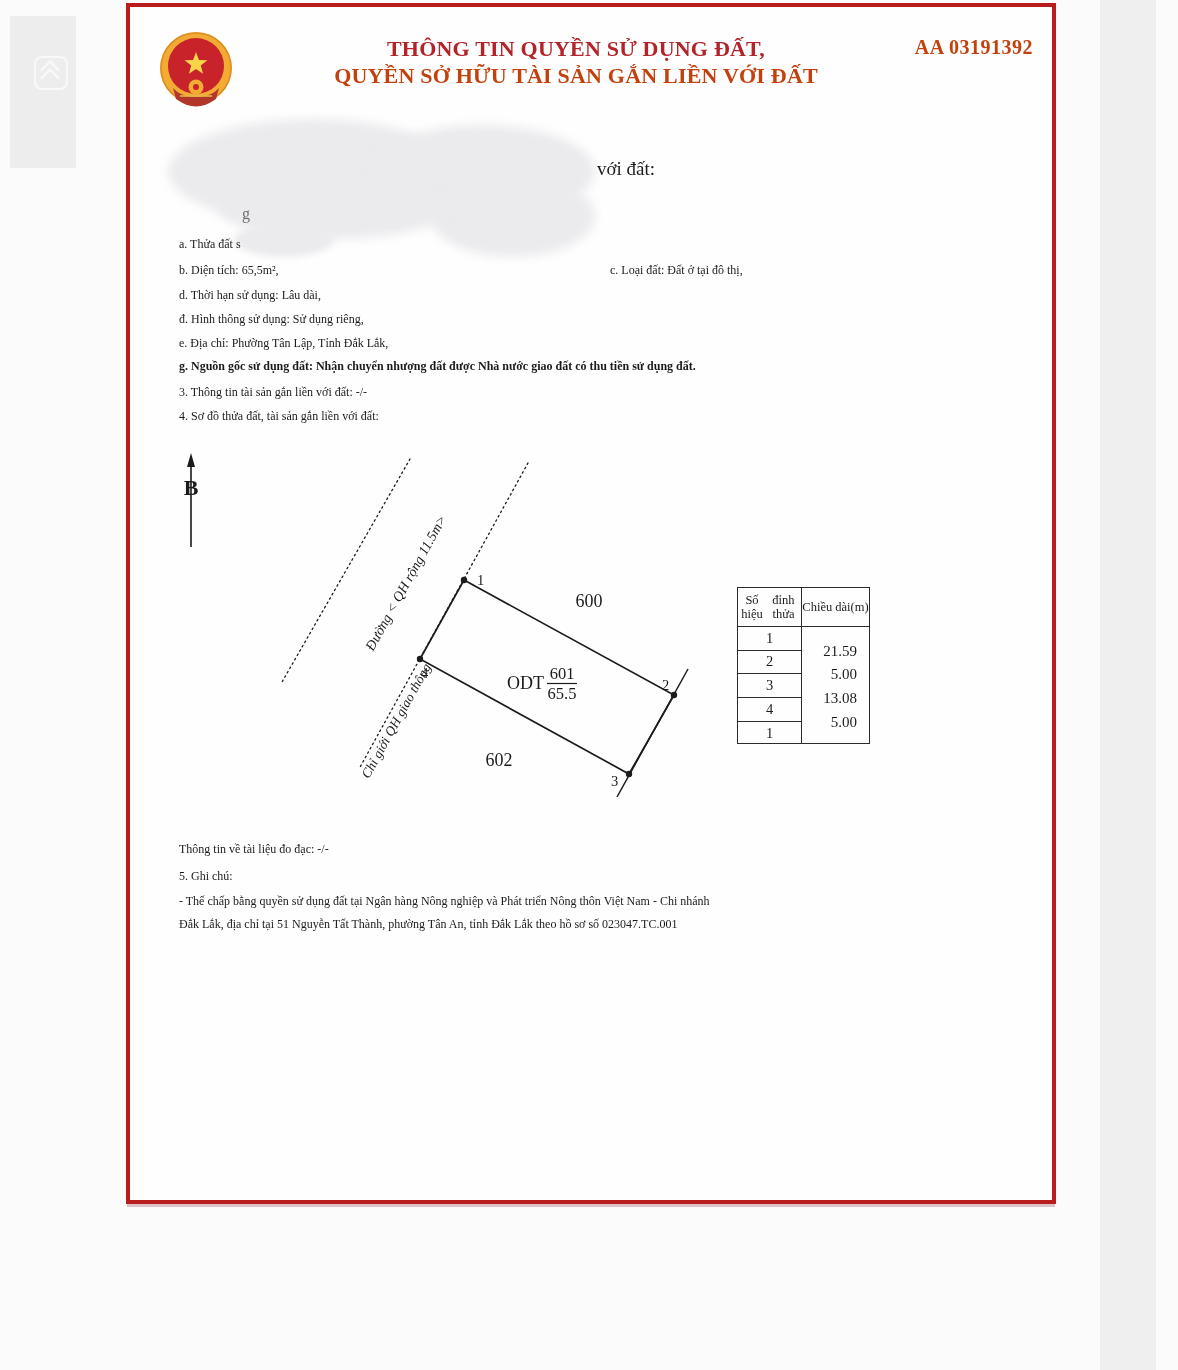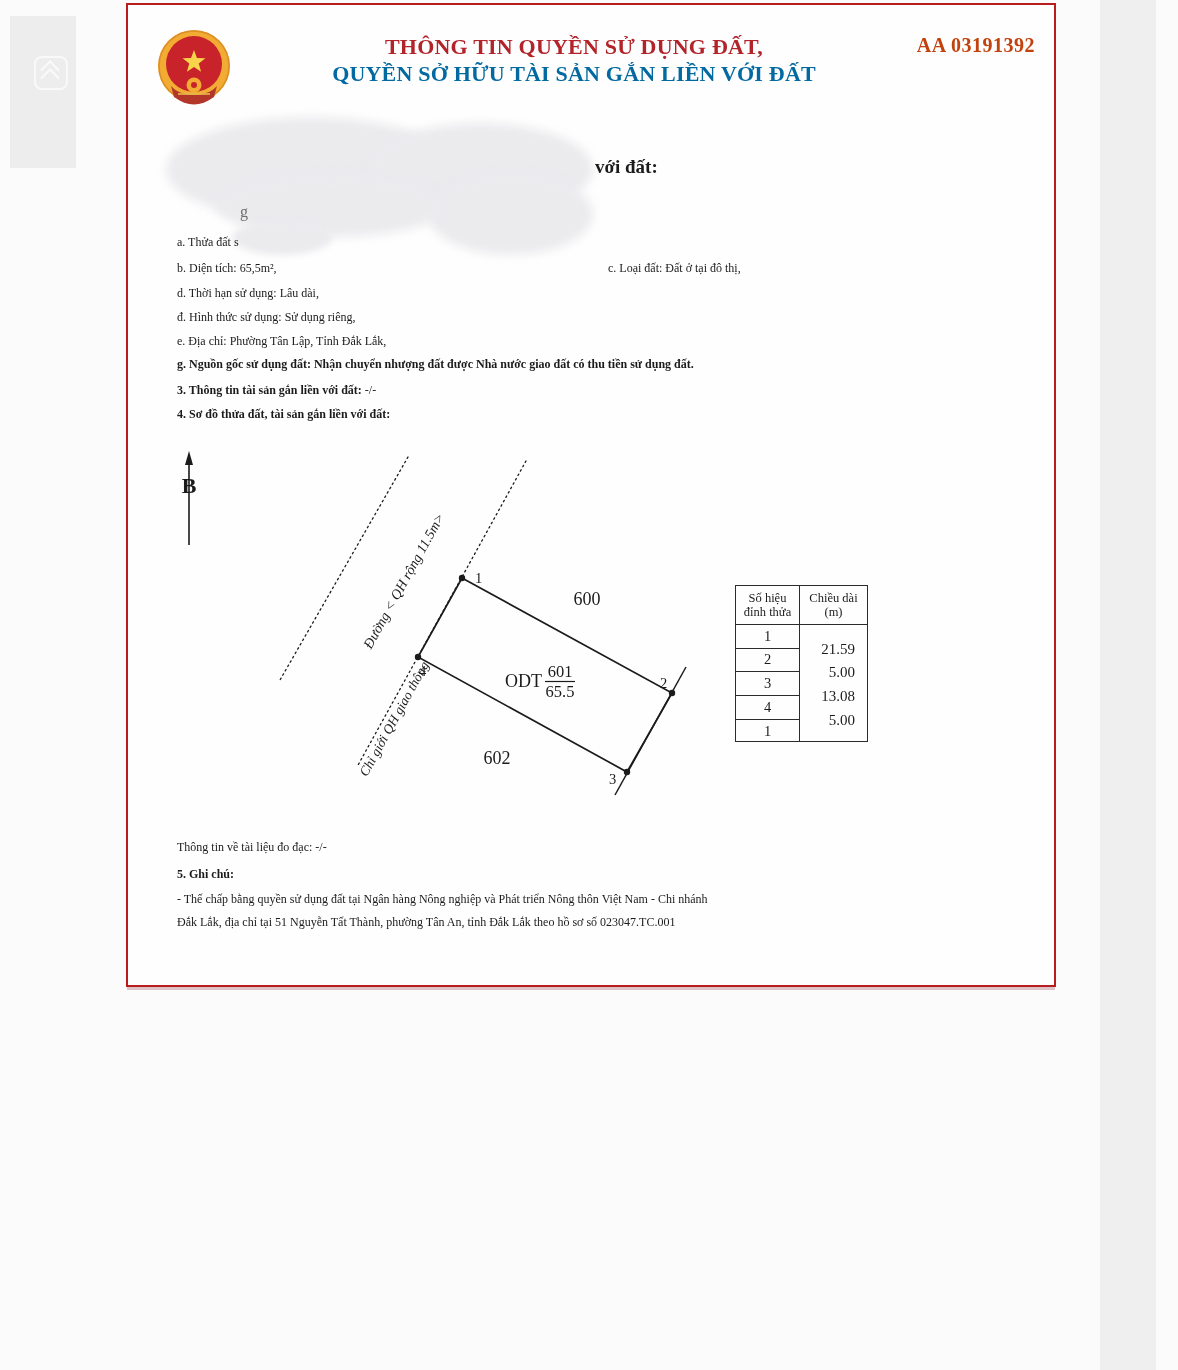--- a/index.html
+++ b/index.html
@@ -10,37 +10,37 @@
     color:#1b1b1b;
   }
   .gray-strip{position:absolute;top:0;height:1370px;background:#efeff0;}
   .corner-wm{position:absolute;left:10px;top:16px;width:66px;height:152px;background:#ededee;}
   .wm-logo{position:absolute;left:24px;top:40px;width:30px;height:30px;border:2px solid rgba(255,255,255,.85);
     border-radius:8px;opacity:.8;}
   .wm-logo:before,.wm-logo:after{content:"";position:absolute;left:7px;width:12px;height:12px;
     border-left:2px solid rgba(255,255,255,.9);border-top:2px solid rgba(255,255,255,.9);transform:rotate(45deg);}
   .wm-logo:before{top:5px;} .wm-logo:after{top:13px;}
   .page{
-    position:absolute;left:126px;top:3px;width:930px;height:984px;
-    background:#fefefe;border:2px solid #b91c1c;box-sizing:border-box;
+    position:absolute;left:126px;top:3px;width:930px;height:1201px;
+    background:#fefefe;border:4px solid #b91c1c;box-sizing:border-box;
     box-shadow:0 4px 0 -1px #dcc3c7;
   }
   .abs{position:absolute;white-space:nowrap;}
   .body-text{font-size:12px;line-height:22px;}
-  .bold{font-weight:bold;}
+  .bold{font-weight:normal;}
   .title-block{position:absolute;left:106px;top:28px;width:680px;text-align:center;}
   .title-red{font-weight:bold;font-size:22px;line-height:27px;letter-spacing:.2px;}
   .subtitle{font-style:italic;font-size:17px;line-height:22px;color:#3a3a3a;margin-top:3px;}
   .serial{position:absolute;right:19px;top:29px;font-weight:bold;font-size:20px;letter-spacing:.5px;color:#c2410c;}
   .blob{position:absolute;background:#ebebee;border-radius:50%;filter:blur(5px);}
   .ghost-g{position:absolute;color:#6f6f6f;font-size:16px;}
   
   .ptable{position:absolute;left:607px;top:580px;width:133px;height:157px;border:1.5px solid #2b2b2b;box-sizing:border-box;}
   .ptable .hdr{position:absolute;left:0;top:0;width:100%;height:39px;border-bottom:1.4px solid #2b2b2b;box-sizing:border-box;}
-  .ptable .hcell{position:absolute;top:0;height:100%;display:flex;flex-direction:column;align-items:center;justify-content:center;
+  .ptable .hcell{position:absolute;top:0;height:100%;display:flex;flex-direction:row;align-items:center;justify-content:center;
     font-size:12.5px;line-height:14px;text-align:center;box-sizing:border-box;}
   .ptable .hc1{left:0;width:64px;border-right:1.4px solid #2b2b2b;}
   .ptable .hc2{left:64px;right:0;}
   .ptable .bodyrows{position:absolute;left:0;top:39px;right:0;bottom:0;}
   .ptable .vcol{position:absolute;left:0;top:0;width:64px;height:100%;border-right:1.4px solid #2b2b2b;box-sizing:border-box;}
   .ptable .vcell{display:flex;align-items:center;justify-content:center;font-size:14.5px;border-bottom:1.2px solid #2b2b2b;box-sizing:border-box;}
   .ptable .vcell:last-child{border-bottom:none;}
   .ptable .lenval{position:absolute;right:12px;font-size:15px;line-height:16px;}
   svg text{font-family:"Liberation Serif","DejaVu Serif",serif;fill:#1b1b1b;}
 </style>
@@ -60,38 +60,38 @@
     <circle cx="40" cy="36" r="28" fill="#C8232B"></circle>
     <polygon fill="#F8D44A" points="40,22 42.94,29.96 51.41,30.29 44.76,35.55 47.06,43.71 40,39 32.94,43.71 35.24,35.55 28.59,30.29 37.06,29.96"></polygon>
     <circle cx="40" cy="57" r="7.5" fill="#F2AB33"></circle>
     <circle cx="40" cy="57" r="3" fill="#C8232B"></circle>
     <path d="M17 58 C27 70 53 70 63 58 L60 69 C46 79 34 79 20 69 Z" fill="#B2372A"></path>
     <path d="M24 66 L56 66" stroke="#E8B84B" stroke-width="1.6" fill="none"></path>
   </svg>
 
   <div class="title-block">
     <div class="title-red" style="color:#b3232a;">THÔNG TIN QUYỀN SỬ DỤNG ĐẤT,</div>
-    <div class="title-red" style="color:#0369a1;">QUYỀN SỞ HỮU TÀI SẢN GẮN LIỀN VỚI ĐẤT</div>
+    <div class="title-red" style="color:#c2410c;">QUYỀN SỞ HỮU TÀI SẢN GẮN LIỀN VỚI ĐẤT</div>
   </div>
   <div class="serial">AA 03191392</div>
 
   <div class="blob" style="left:38px;top:112px;width:290px;height:105px;"></div>
   <div class="blob" style="left:240px;top:118px;width:225px;height:92px;"></div>
   <div class="blob" style="left:300px;top:168px;width:165px;height:82px;"></div>
   <div class="blob" style="left:88px;top:170px;width:232px;height:62px;"></div>
   <div class="blob" style="left:104px;top:216px;width:100px;height:34px;filter:blur(3px);"></div>
 
   <div class="abs bold" style="left:467px;top:151px;font-size:19px;">với đất:</div>
   <div class="ghost-g" style="left:112px;top:198px;">g</div>
 
   <div class="abs body-text" style="left:49px;top:226px;">a. Thửa đất s</div>
   <div class="abs body-text" style="left:49px;top:252px;">b. Diện tích: 65,5m²,</div>
   <div class="abs body-text" style="left:480px;top:252px;">c. Loại đất: Đất ở tại đô thị,</div>
   <div class="abs body-text" style="left:49px;top:277px;">d. Thời hạn sử dụng: Lâu dài,</div>
-  <div class="abs body-text" style="left:49px;top:301px;">đ. Hình thức sử dụng: Sử dụng riêng,</div>
+  <div class="abs body-text" style="left:49px;top:301px;">đ. Hình thông sử dụng: Sử dụng riêng,</div>
   <div class="abs body-text" style="left:49px;top:325px;">e. Địa chỉ: Phường Tân Lập, Tỉnh Đắk Lắk,</div>
   <div class="abs body-text" style="left:49px;top:348px;font-weight:bold;">g. Nguồn gốc sử dụng đất: Nhận chuyển nhượng đất được Nhà nước giao đất có thu tiền sử dụng đất.</div>
 
   <div class="abs body-text" style="left:49px;top:374px;">
     <span class="bold">3. Thông tin tài sản gắn liền với đất:</span>
     <span>-/-</span>
   </div>
   <div class="abs body-text bold" style="left:49px;top:398px;">4. Sơ đồ thửa đất, tài sản gắn liền với đất:</div>
 
   <svg class="abs" style="left:34px;top:437px;" width="560" height="400" viewBox="160 440 560 400">

